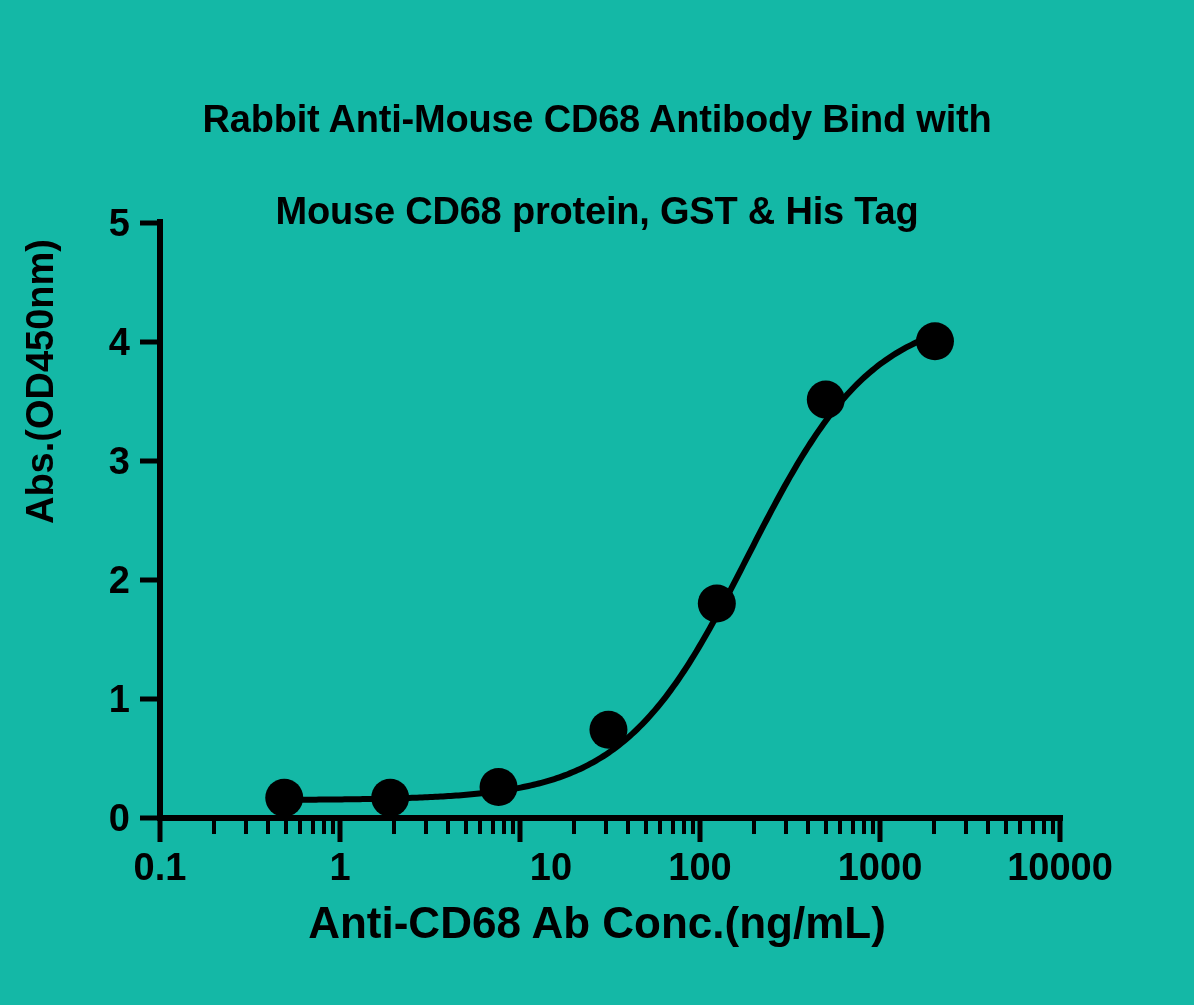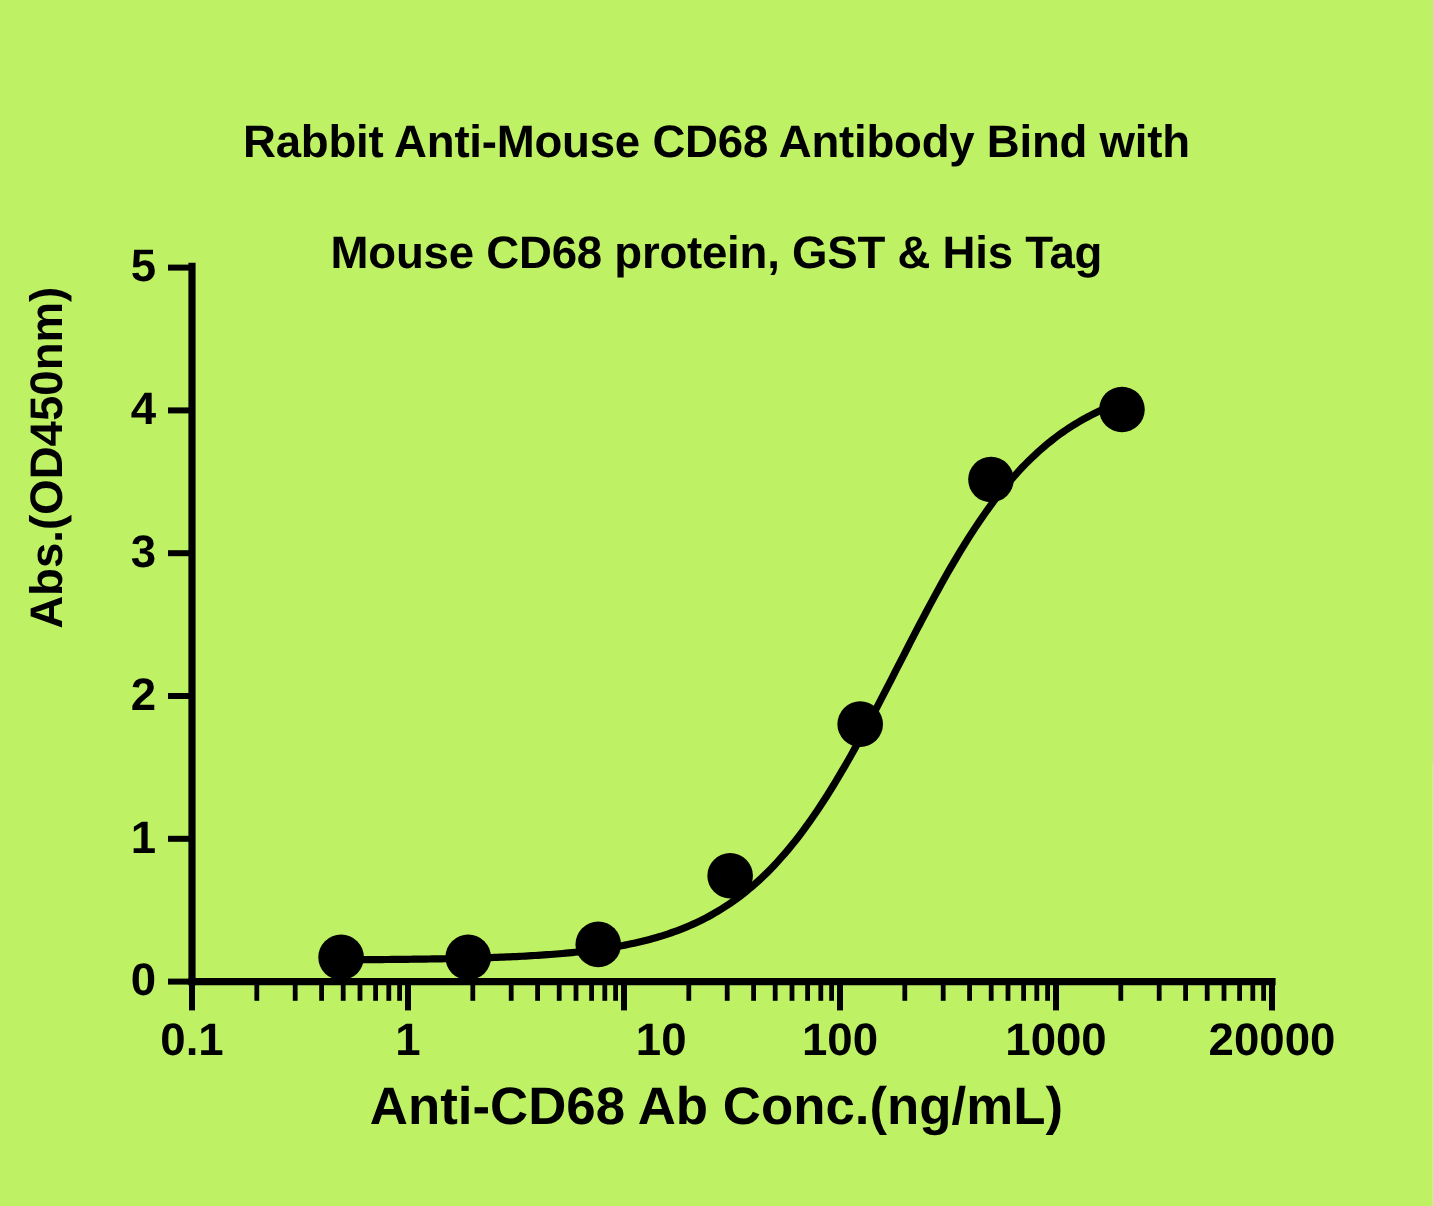--- a/index.html
+++ b/index.html
@@ -11,21 +11,21 @@
     width: 1194px;
     height: 1005px;
     font-family: "Liberation Sans", sans-serif;
     color: #000000;
     overflow: hidden;
   }
   #figure {
     position: relative;
     width: 1194px;
     height: 1005px;
-    background: #bef264;
+    background: #14b8a6;
   }
   .chart-title {
     position: absolute;
     left: 0;
     top: 50px;
     width: 1194px;
     text-align: center;
     font-size: 38px;
     font-weight: bold;
     line-height: 46px;
@@ -199,18 +199,18 @@
   <div class="tick-label ylab-tick" style="left:100px; top:580px; width:30px;">2</div>
   <div class="tick-label ylab-tick" style="left:100px; top:461px; width:30px;">3</div>
   <div class="tick-label ylab-tick" style="left:100px; top:342px; width:30px;">4</div>
   <div class="tick-label ylab-tick" style="left:100px; top:223px; width:30px;">5</div>
 
   <div class="tick-label xlab-tick" style="left:160px; top:846px;text-align:center;">0.1</div>
   <div class="tick-label xlab-tick" style="left:340px; top:846px;">1</div>
   <div class="tick-label xlab-tick" style="left:520px; top:846px;margin-left:31px;">10</div>
   <div class="tick-label xlab-tick" style="left:700px; top:846px;">100</div>
   <div class="tick-label xlab-tick" style="left:880px; top:846px;">1000</div>
-  <div class="tick-label xlab-tick" style="left:1060px; top:846px;">20000</div>
+  <div class="tick-label xlab-tick" style="left:1060px; top:846px;">10000</div>
 
   <div class="axis-title-x">Anti-CD68 Ab Conc.(ng/mL)</div>
   <div class="axis-title-y">Abs.(OD450nm)</div>
 
 </div>
 
 </body></html>

